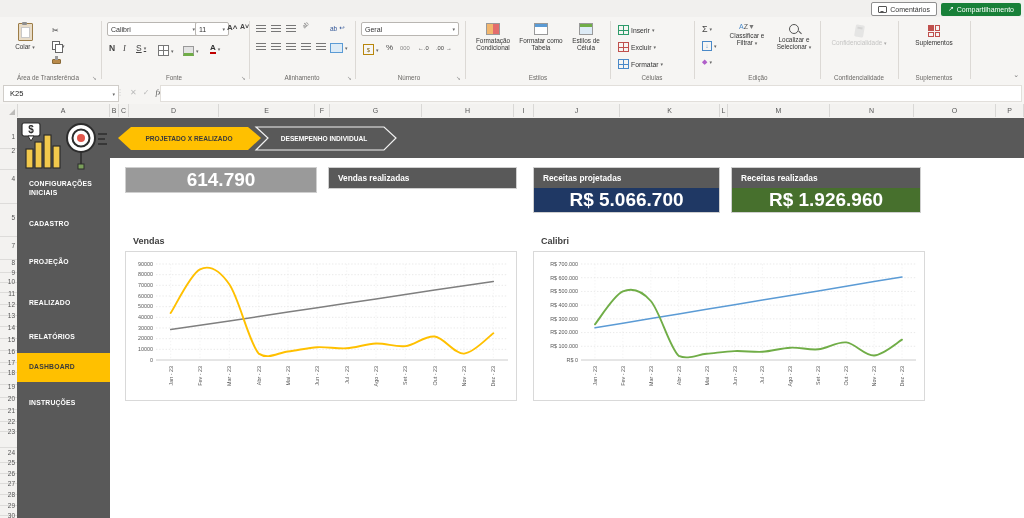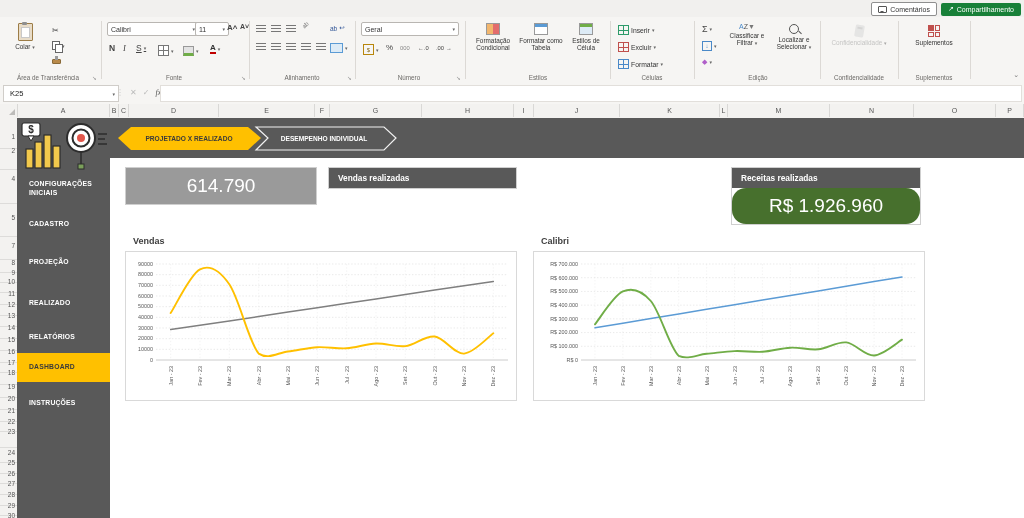--- a/index.html
+++ b/index.html
@@ -72,21 +72,21 @@
   .rsep{position:absolute;left:0;right:0;height:1px;background:#dddcda;}
   
   .sidebar{position:absolute;left:17px;top:118px;width:93px;bottom:0;background:#595959;}
   .side-item{position:absolute;left:0;right:0;color:#fff;font-weight:bold;font-size:6.8px;letter-spacing:.2px;
              padding-left:12px;display:flex;align-items:center;line-height:1.3;cursor:pointer;}
   .side-item.active{background:#FFC000;color:#3a3a3a;}
   .banner{position:absolute;left:110px;top:118px;right:0;height:40px;background:#595959;}
   .card{position:absolute;top:167px;border:1px solid #cfcfcf;}
   .card .chead2{height:20px;background:#595959;color:#fff;font-size:8.3px;font-weight:bold;
                 display:flex;align-items:center;padding-left:9px;}
-  .card .cval{height:36px;color:#fff;font-size:19px;font-weight:normal;display:flex;align-items:center;justify-content:center;}
+  .card .cval{height:24px;color:#fff;font-size:19px;font-weight:bold;display:flex;align-items:center;justify-content:center;}
   .chart{position:absolute;}
   .chart .ctitle{font-size:9px;font-weight:bold;color:#3f3f3f;margin:0 0 5px 8px;}
   .chart .cbox{border:1px solid #d9d9d9;background:#fff;}
 </style>
 </head>
 <body>
 
 <div id="app">
 
   <div class="menubar">
@@ -418,23 +418,27 @@
         <text x="212" y="16" text-anchor="middle" font-size="6.6" font-weight="bold" font-family="Liberation Sans,sans-serif" fill="#ffffff">DESEMPENHO INDIVIDUAL</text>
       </svg>
   </div>
 
 <div class="card" style="left: 125px; width: 190px;">
       <div class="cval" style="background: rgb(154, 154, 154);">614.790</div>
     </div>
     <div class="card" style="left: 328px; width: 187px;">
       <div class="chead2">Vendas realizadas</div>
     </div>
+    <div class="card" style="left: 533px; width: 185px;">
+      <div class="chead2">Receitas projetadas</div>
+      <div class="cval" style="background: rgb(31, 56, 100);">R$ 5.066.700</div>
+    </div>
     <div class="card" style="left: 731px; width: 188px;">
       <div class="chead2">Receitas realizadas</div>
-      <div class="cval" style="background: rgb(71, 112, 45); border-radius: 14px;">R$ 1.926.960</div>
+      <div class="cval" style="background: rgb(71, 112, 45);">R$ 1.926.960</div>
     </div>
     <div class="chart" style="left: 125px; top: 236px; width: 332px;">
       <div class="ctitle">Vendas</div>
       <div class="cbox" style="width: 390px; height: 148px;"><svg width="390" height="148" viewBox="0 0 390 148">
           <line x1="44.666666666666664" x2="44.666666666666664" y1="12" y2="108" stroke="#ededed" stroke-width="0.6" stroke-dasharray="1.4,1.8"></line>
           <line x1="74" x2="74" y1="12" y2="108" stroke="#ededed" stroke-width="0.6" stroke-dasharray="1.4,1.8"></line>
           <line x1="103.33333333333333" x2="103.33333333333333" y1="12" y2="108" stroke="#ededed" stroke-width="0.6" stroke-dasharray="1.4,1.8"></line>
           <line x1="132.66666666666669" x2="132.66666666666669" y1="12" y2="108" stroke="#ededed" stroke-width="0.6" stroke-dasharray="1.4,1.8"></line>
           <line x1="162" x2="162" y1="12" y2="108" stroke="#ededed" stroke-width="0.6" stroke-dasharray="1.4,1.8"></line>
           <line x1="191.33333333333334" x2="191.33333333333334" y1="12" y2="108" stroke="#ededed" stroke-width="0.6" stroke-dasharray="1.4,1.8"></line>

